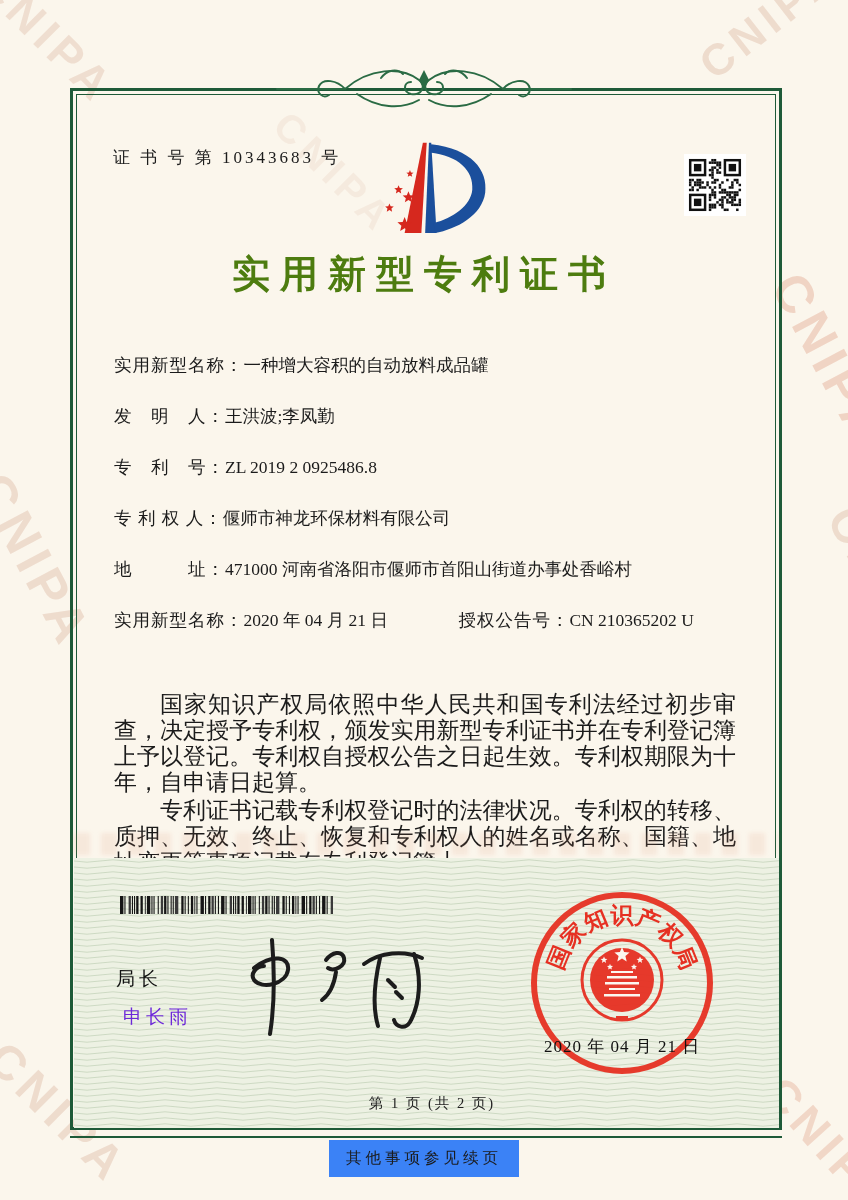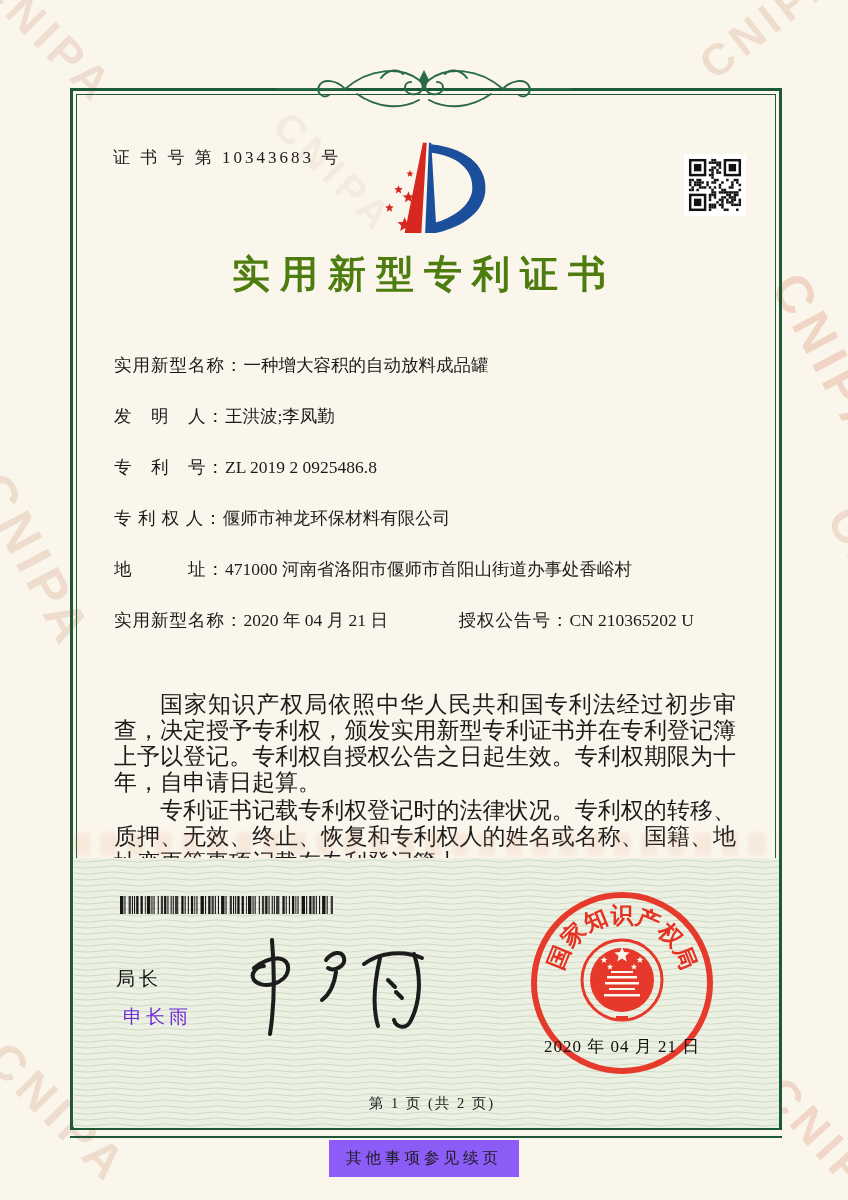--- a/index.html
+++ b/index.html
@@ -97,21 +97,21 @@
     text-align:center;font-size:17px;letter-spacing:1px;color:#111;
   }
   .pagenum{
     position:absolute;left:8px;top:1094px;width:100%;
     text-align:center;font-size:14.5px;letter-spacing:2px;color:#222;
   }
   .footnote{
     position:absolute;left:0;top:1140px;width:100%;text-align:center;
   }
   .footnote span{
-    display:inline-block;background:#8b5cf6;
+    display:inline-block;background:#3b82f6;
     padding:8px 17px;font-size:15.5px;letter-spacing:4px;color:#1b1b1b;
   }
 </style>
 </head>
 <body>
 
 <div class="page">
 
   <div class="wm wm1">CNIPA</div>
   <div class="wm wm2">CNIPA</div>

